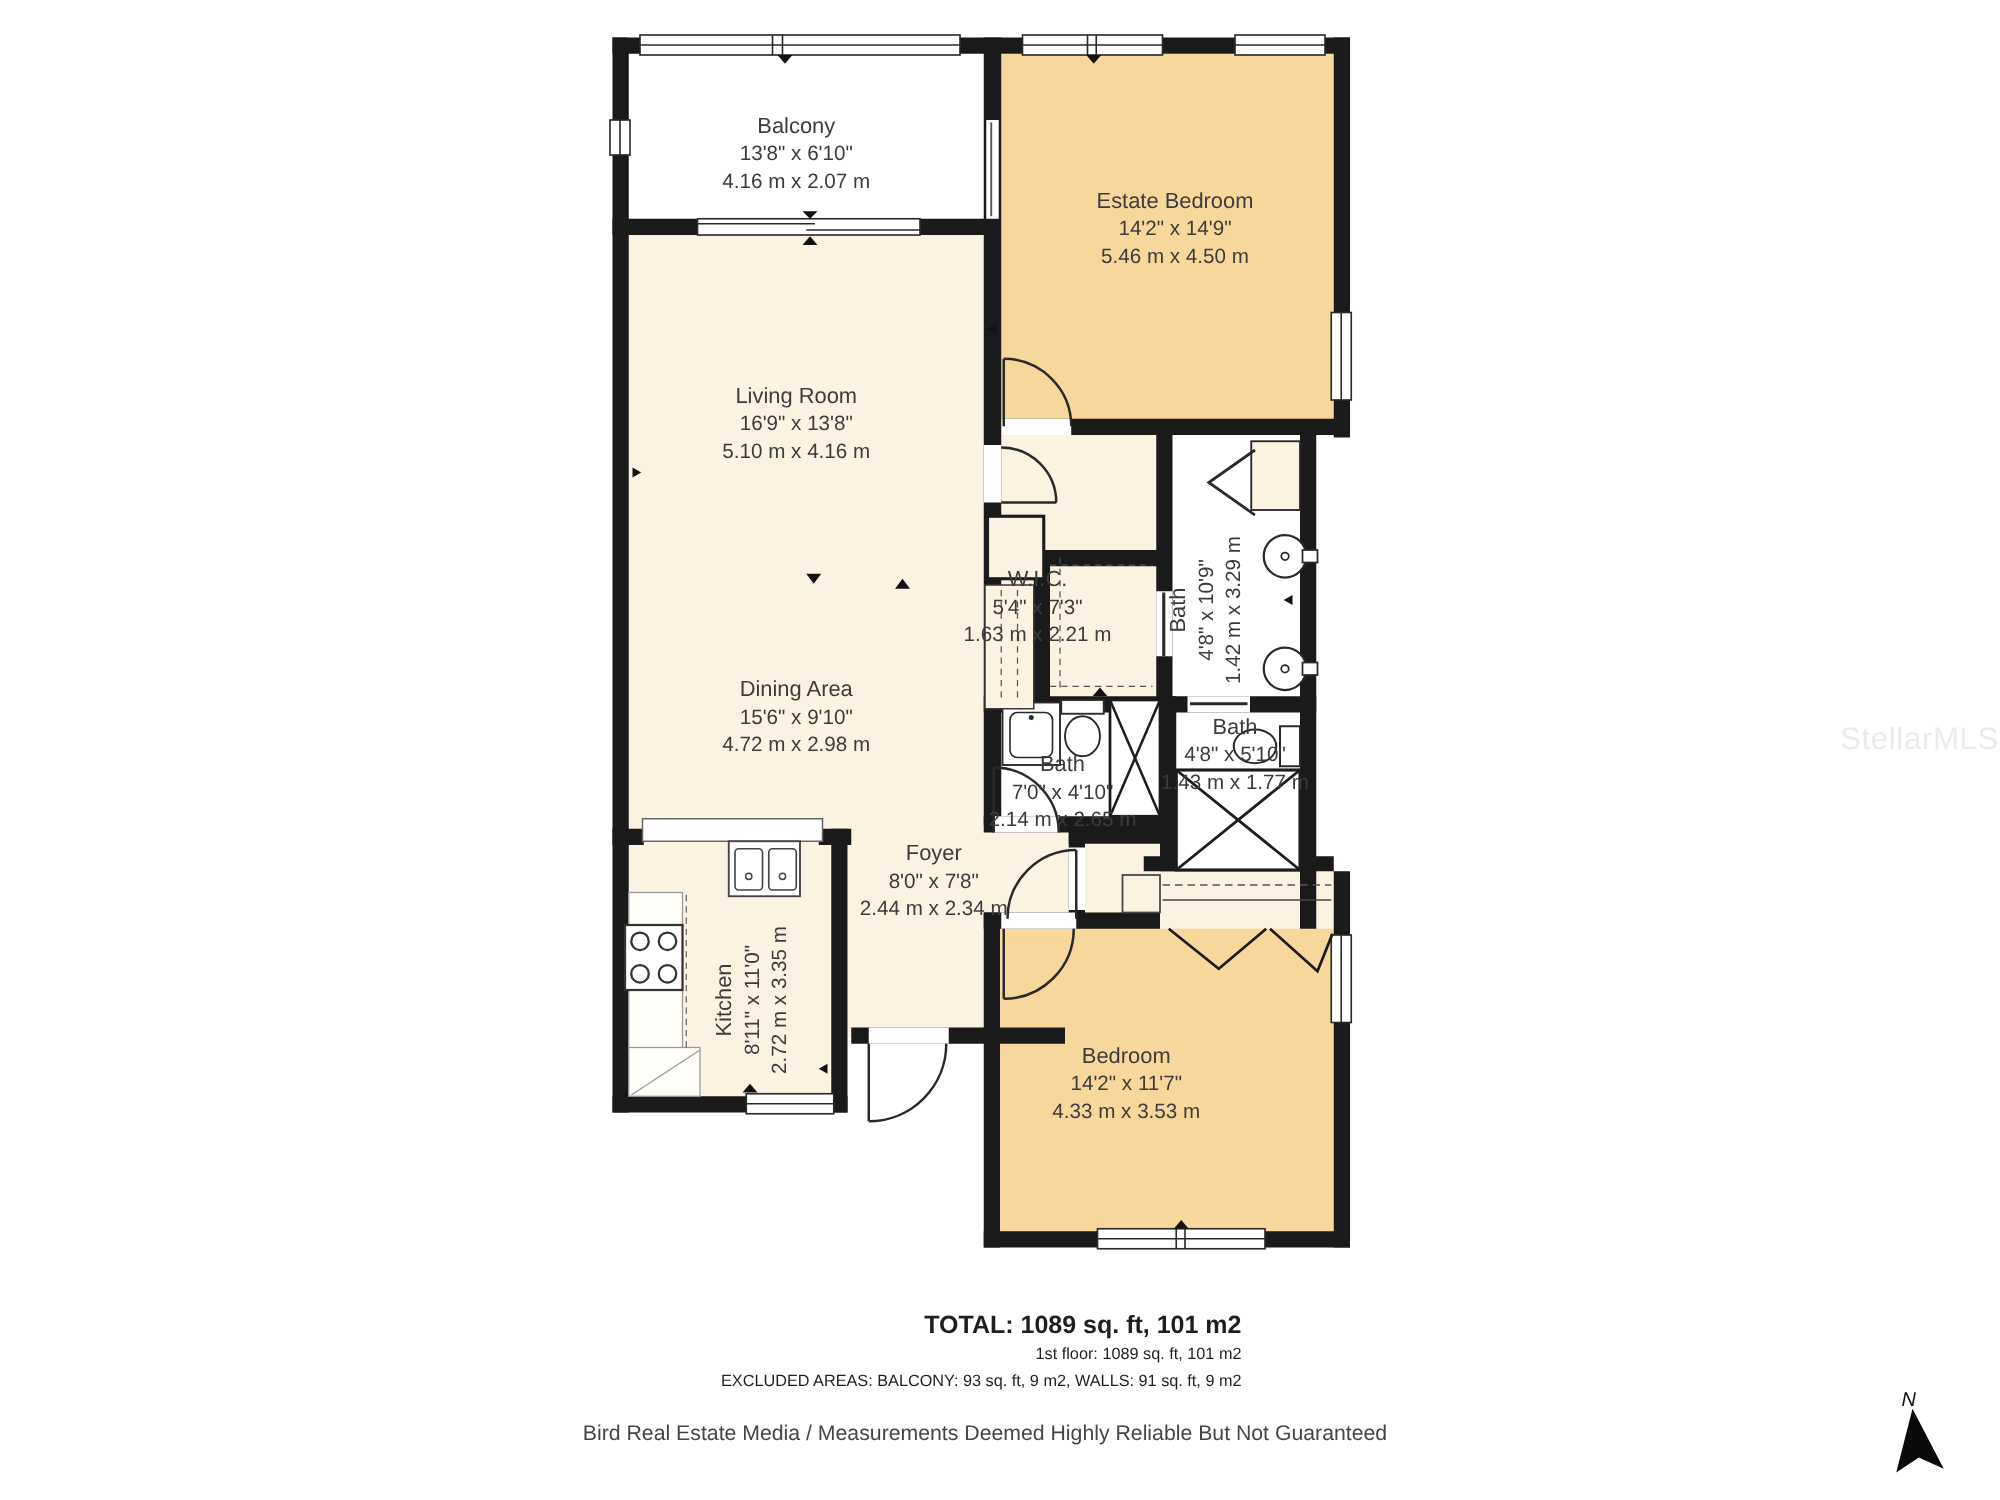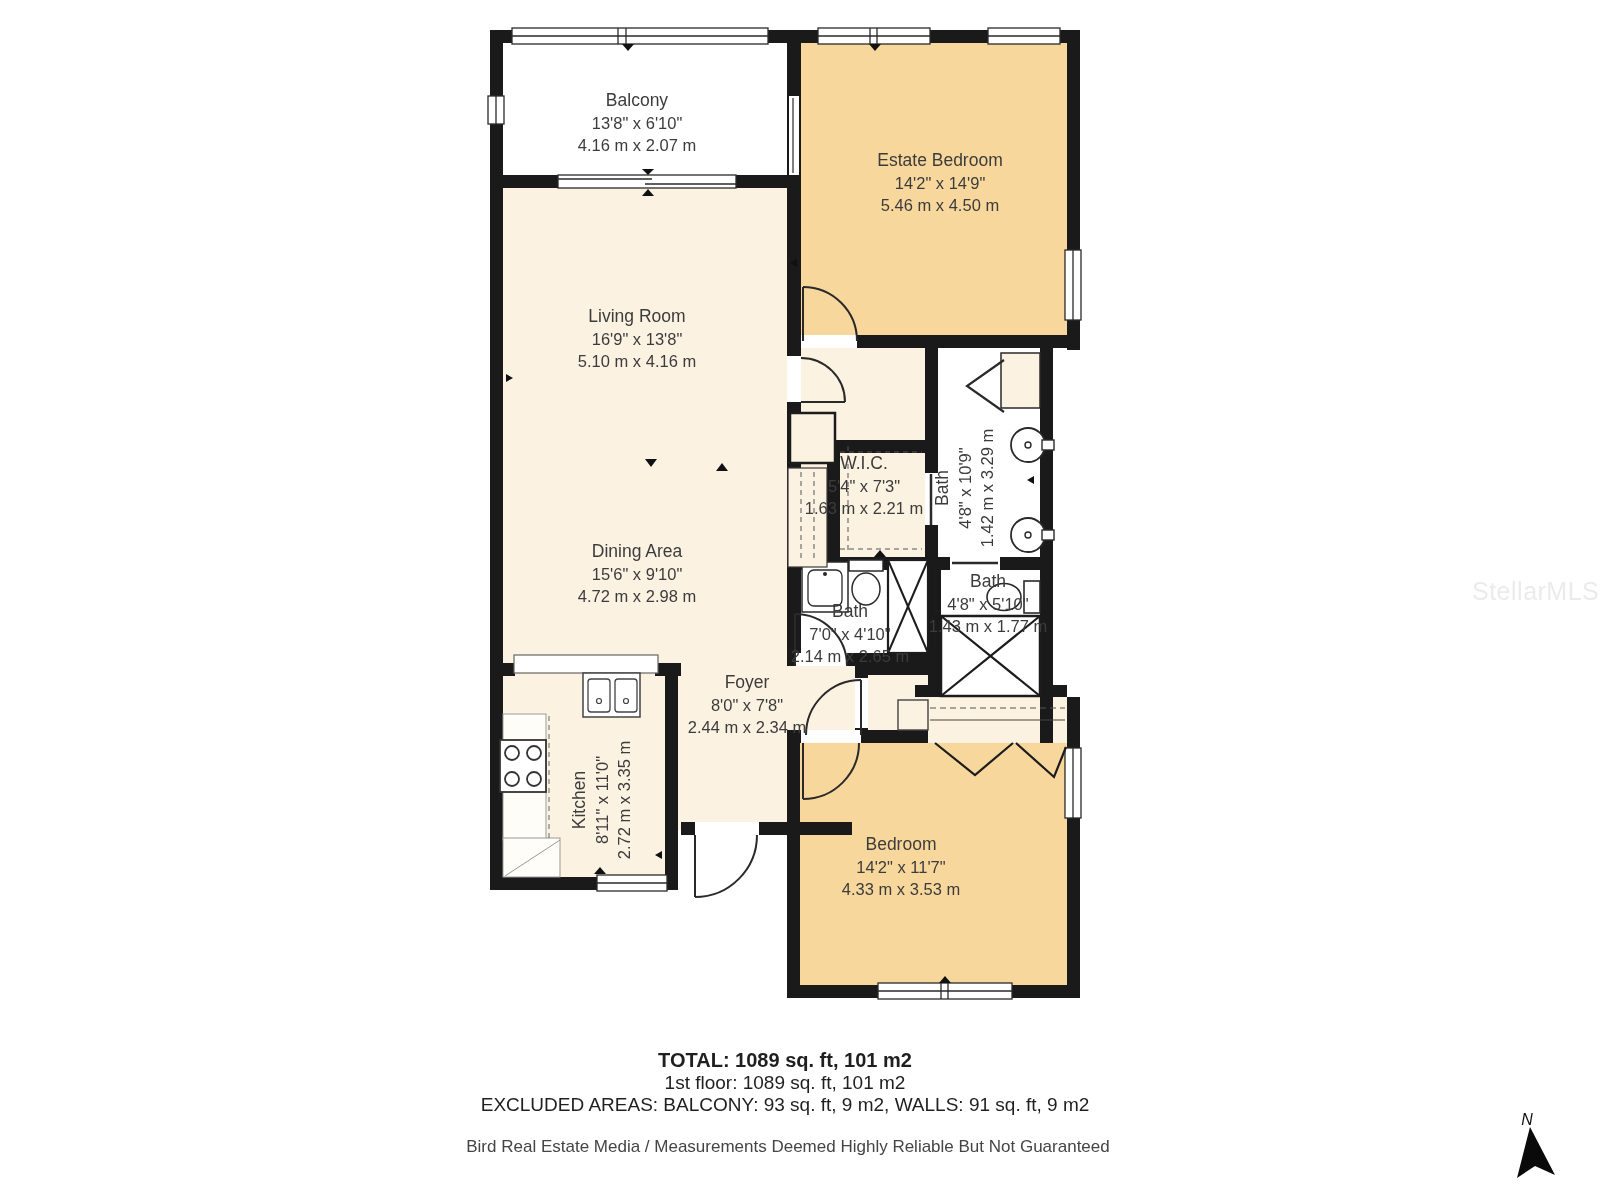--- a/index.html
+++ b/index.html
@@ -14,24 +14,24 @@
   }
   .room-label.vertical{transform:translate(-50%,-50%) rotate(-90deg);}
   .rname{font-size:17.5px;line-height:24px;}
   .rdim{font-size:16.5px;line-height:22px;}
   .watermark{
     position:absolute;left:1472px;top:577px;font-size:25px;color:#ebebeb;
     letter-spacing:.5px;z-index:2;
   }
   .summary{
     position:absolute;left:785px;top:1049px;transform:translateX(-50%);
-    text-align:center;color:#1f1f1f;z-index:5;white-space:nowrap;
+    text-align:right;color:#1f1f1f;z-index:5;white-space:nowrap;
   }
   .s-total{font-weight:bold;font-size:20px;line-height:23px;}
-  .s-line{font-size:19px;line-height:22px;}
+  .s-line{font-size:13px;line-height:22px;}
   .disclaimer{
     position:absolute;left:788px;top:1137px;transform:translateX(-50%);
     font-size:17px;color:#454545;z-index:5;white-space:nowrap;
   }
   .north-n{font-size:16px;fill:#111;font-style:italic;}
 </style>
 </head>
 <body>
 
 <div class="stage">
@@ -303,21 +303,21 @@
     <div class="rdim">16'9" x 13'8"</div>
     <div class="rdim">5.10 m x 4.16 m</div>
   </div>
 
   <div class="room-label" style="left:637px;top:539px">
     <div class="rname">Dining Area</div>
     <div class="rdim">15'6" x 9'10"</div>
     <div class="rdim">4.72 m x 2.98 m</div>
   </div>
 
-  <div class="room-label" style="left:864px;top:451px">
+  <div class="room-label" style="left:830px;top:451px">
     <div class="rname">W.I.C.</div>
     <div class="rdim">5'4" x 7'3"</div>
     <div class="rdim">1.63 m x 2.21 m</div>
   </div>
 
   <div class="room-label vertical" style="left:964px;top:488px">
     <div class="rname">Bath</div>
     <div class="rdim">4'8" x 10'9"</div>
     <div class="rdim">1.42 m x 3.29 m</div>
   </div>

